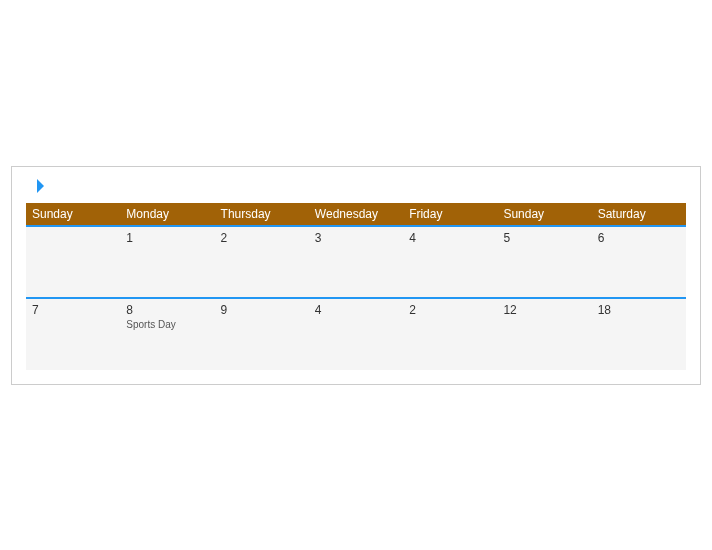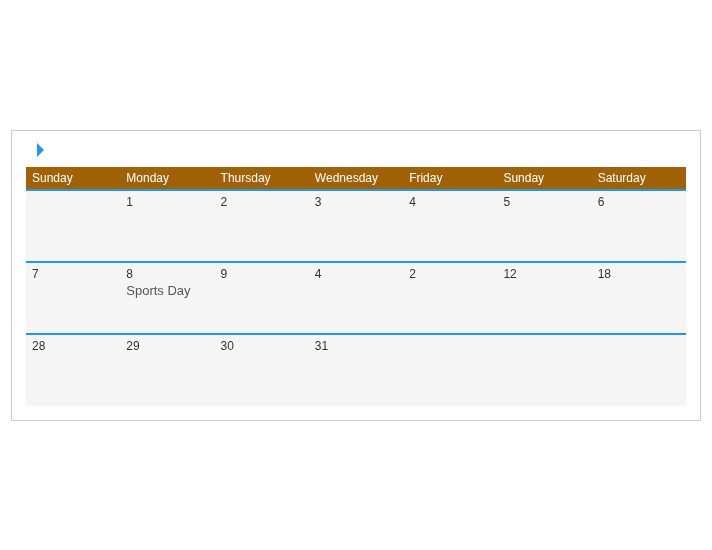--- a/index.html
+++ b/index.html
@@ -79,21 +79,21 @@
     }
     .calendar-grid td.empty {
       background: #f5f5f5;
     }
     .day-number {
       font-size: 12px;
       color: #333;
       display: block;
     }
     .holiday-label {
-      font-size: 13px;
+      font-size: 10px;
       color: #555;
       display: block;
       margin-top: 2px;
     }
   </style>
 </head>
 <body>
 
 <div class="calendar-container">
   <div class="calendar-header">
@@ -167,32 +167,15 @@
           <td>
             <span class="day-number">2</span>
           </td>
           <td>
             <span class="day-number">12</span>
           </td>
           <td>
             <span class="day-number">18</span>
           </td>
         </tr>
-        <tr>
-          <td>
-            <span class="day-number">28</span>
-          </td>
-          <td>
-            <span class="day-number">29</span>
-          </td>
-          <td>
-            <span class="day-number">30</span>
-          </td>
-          <td>
-            <span class="day-number">31</span>
-          </td>
-          <td class="empty"></td>
-          <td class="empty"></td>
-          <td class="empty"></td>
-        </tr>
       </tbody>
   </table>
 </div>
 
 </body></html>

